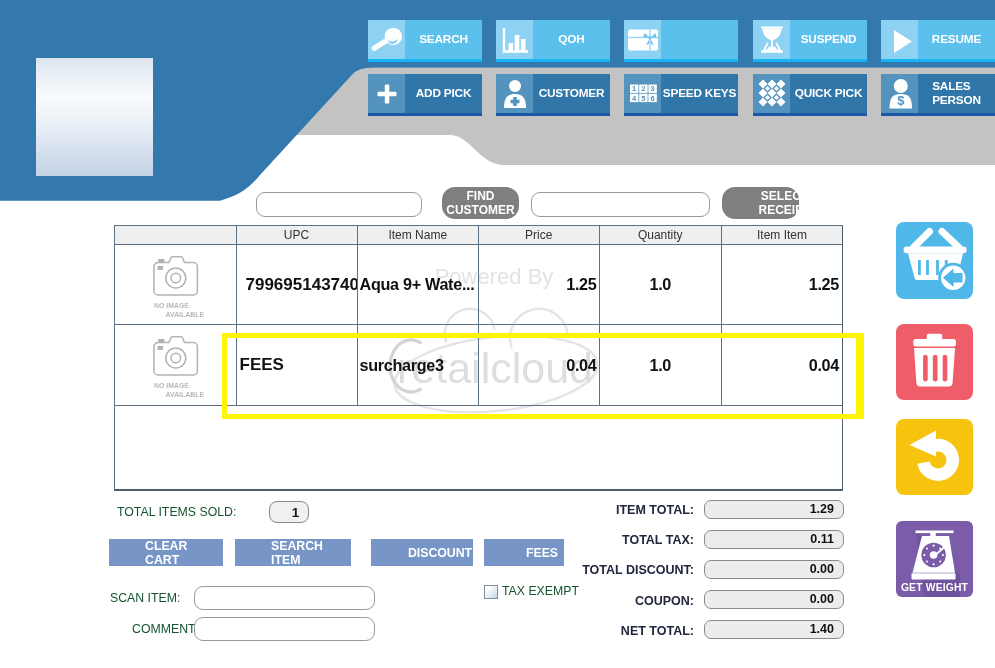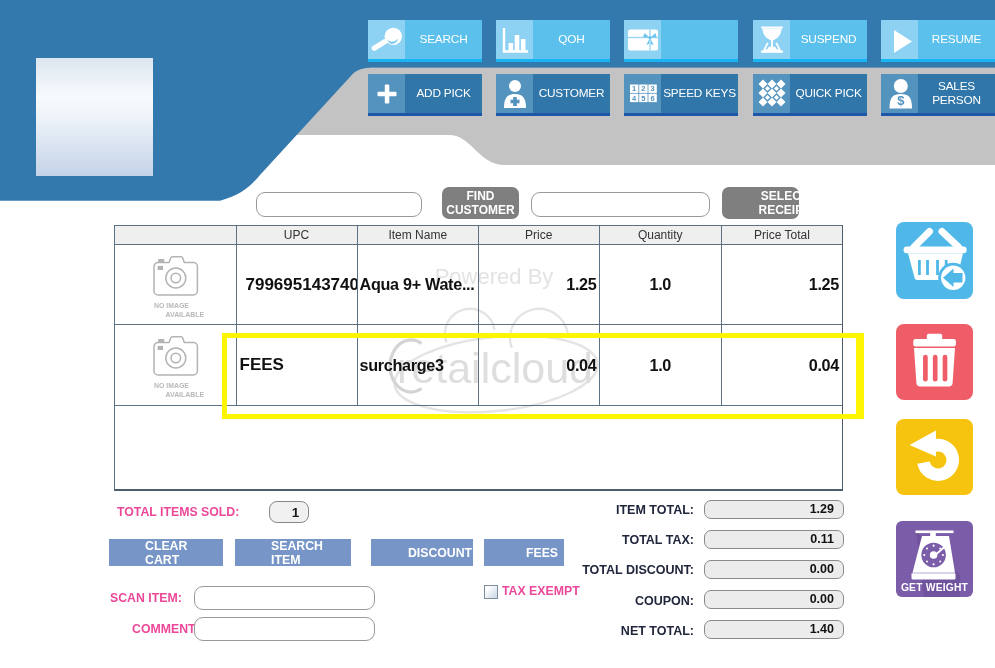--- a/index.html
+++ b/index.html
@@ -8,43 +8,43 @@
 .abs { position:absolute; }
 
 
 .btn { position:absolute; display:flex; width:114px; }
 .r1 { top:20px; height:42px; background:#5cc0ec; border-bottom:3px solid #17b5f3; }
 .r2 { top:74px; height:42px; background:#3076a9; border-bottom:3.5px solid #1e56a8; }
 .btn .ic { width:37px; flex:0 0 37px; display:flex; align-items:center; justify-content:center; }
 .r1 .ic { background:#8dd1f3; }
 .r2 .ic { background:#5593bf; }
 .btn .lb { flex:1; display:flex; align-items:center; justify-content:center;
-  color:#fff; font-weight:normal; font-size:11.8px; line-height:1.15; text-align:center; white-space:nowrap; letter-spacing:-0.2px; }
+  color:#fff; font-weight:bold; font-size:11.8px; line-height:1.15; text-align:left; white-space:nowrap; letter-spacing:-0.2px; }
 
 
 .tinput { position:absolute; height:25px; background:#fff; border:1.5px solid #999;
   border-radius:9px; }
 .gbtn { position:absolute; height:32px; background:#7f7f7f; color:#fff; font-weight:bold;
   font-size:12px; line-height:1.18; display:flex; align-items:center; justify-content:center;
-  text-align:center; border-radius:7px; }
+  text-align:center; border-radius:13px; }
 
 
 #tblwrap { position:absolute; left:114px; top:225px; width:729px; height:266px;
   border:1px solid #5c7184; border-bottom:2px solid #4c5d6e; border-right:1.5px solid #4c5d6e; }
 .hcell { position:absolute; top:0; height:19px; background:#efefef; border-right:1px solid #5c7184;
   border-bottom:1px solid #5c7184; font-size:12px; color:#333; display:flex; align-items:center;
   justify-content:center; }
 .cell { position:absolute; border-right:1px solid #5c7184; border-bottom:1px solid #5c7184;
   font-weight:bold; font-size:16.2px; letter-spacing:-0.3px; color:#111; display:flex; align-items:center; white-space:nowrap; overflow:hidden; }
 
 
 .side { position:absolute; left:896px; width:77px; border-radius:8px; }
 
 
-.lab { position:absolute; font-weight:bold; font-size:12.3px; color:#ec4899; }
+.lab { position:absolute; font-weight:normal; font-size:12.3px; color:#14532d; }
 .slate { position:absolute; top:539px; height:27px; background:#7796c7; color:#fff;
   font-weight:bold; font-size:12.3px; display:flex; align-items:center; justify-content:center;padding-left:36px; }
 .binput { position:absolute; height:24px; background:#fff; border:1.5px solid #999; border-radius:9px; }
 .totbox { position:absolute; left:704px; width:140px; height:18.5px; background:#ececec;
   border:1.5px solid #8a8a8a; border-radius:7px; font-weight:bold; font-size:12.5px; color:#111;
   display:flex; align-items:center; justify-content:flex-end; padding-right:9px; }
 .totlab { position:absolute; width:160px; left:534px; text-align:right; font-weight:bold;
   font-size:12.5px; color:#20263c; }
 </style>
 </head>
@@ -208,21 +208,21 @@
   <text x="145" y="132.5" font-size="43" fill="#dedede" text-anchor="middle" font-family="Liberation Sans" letter-spacing="0">retailcloud</text>
 </svg>
 
 <div id="tblwrap">
 
   <div class="hcell" style="left:0; width:121.5px;"></div>
   <div class="hcell" style="left:121.5px; width:121px;">UPC</div>
   <div class="hcell" style="left:242.5px; width:121.5px;">Item Name</div>
   <div class="hcell" style="left:364px; width:120.5px;">Price</div>
   <div class="hcell" style="left:484.5px; width:122.5px;">Quantity</div>
-  <div class="hcell" style="left:607px; width:120px; border-right:none;">Price Total</div>
+  <div class="hcell" style="left:607px; width:120px; border-right:none;">Item Item</div>
 
   <div class="cell" style="left:0; top:19px; width:121.5px; height:80px; justify-content:center;">
     <svg style="position:absolute; left:34px; top:6px;" width="64" height="70" viewBox="0 0 64 70">
       <g stroke="#b3b3b3" fill="none" stroke-width="1.5">
         <path d="M9,11.6 h11 l1.8,-4.8 a1.5,1.5 0 0 1 1.4,-1 h9 a1.5,1.5 0 0 1 1.4,1 l1.8,4.8 h9 a4,4 0 0 1 4,4 v24.4 a4,4 0 0 1 -4,4 h-35.4 a4,4 0 0 1 -4,-4 v-24.4 a4,4 0 0 1 4,-4 z"></path>
         <circle cx="26.8" cy="27" r="10"></circle>
         <circle cx="26.8" cy="27" r="4.8"></circle>
       </g>
       <rect x="9.2" y="8" width="6.1" height="3.6" fill="#b3b3b3"></rect>
       <rect x="8.6" y="14.9" width="5.4" height="4.1" fill="#b3b3b3"></rect>

